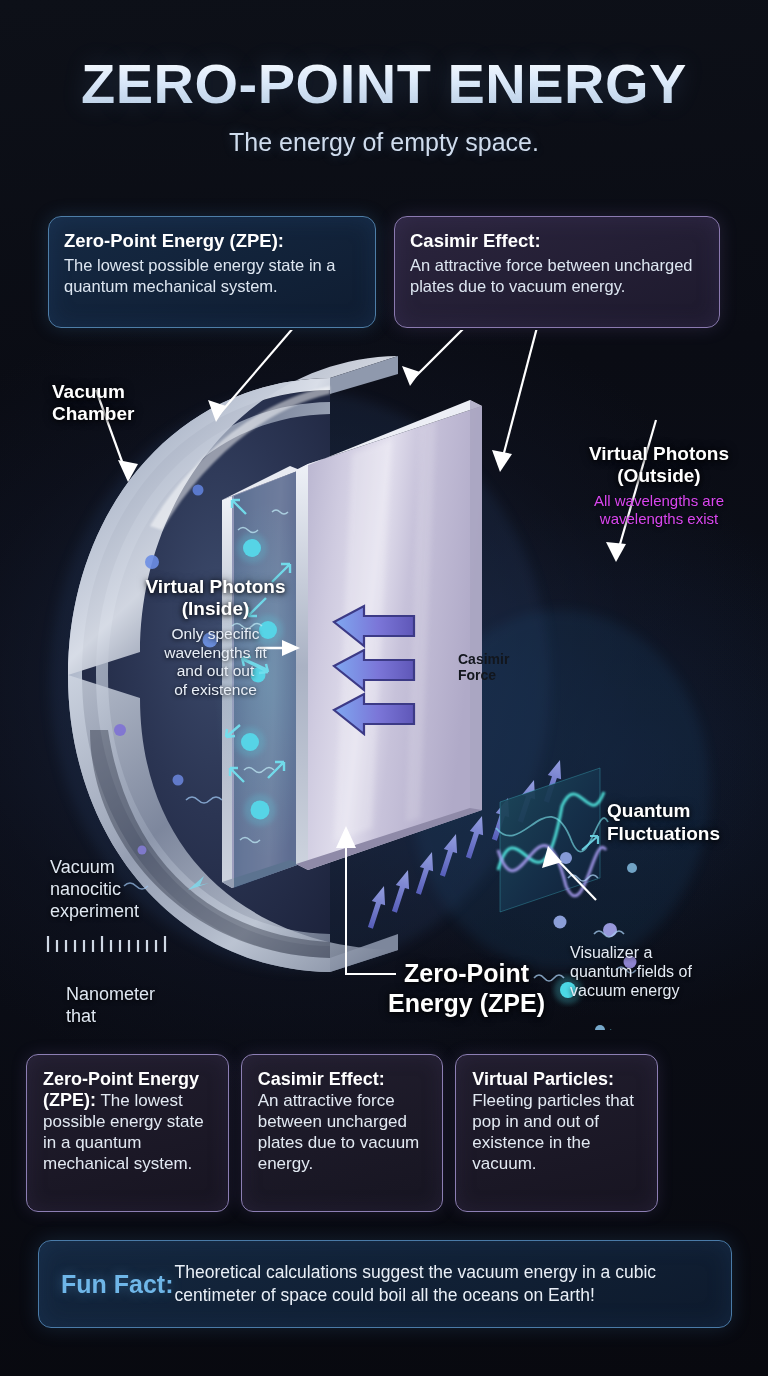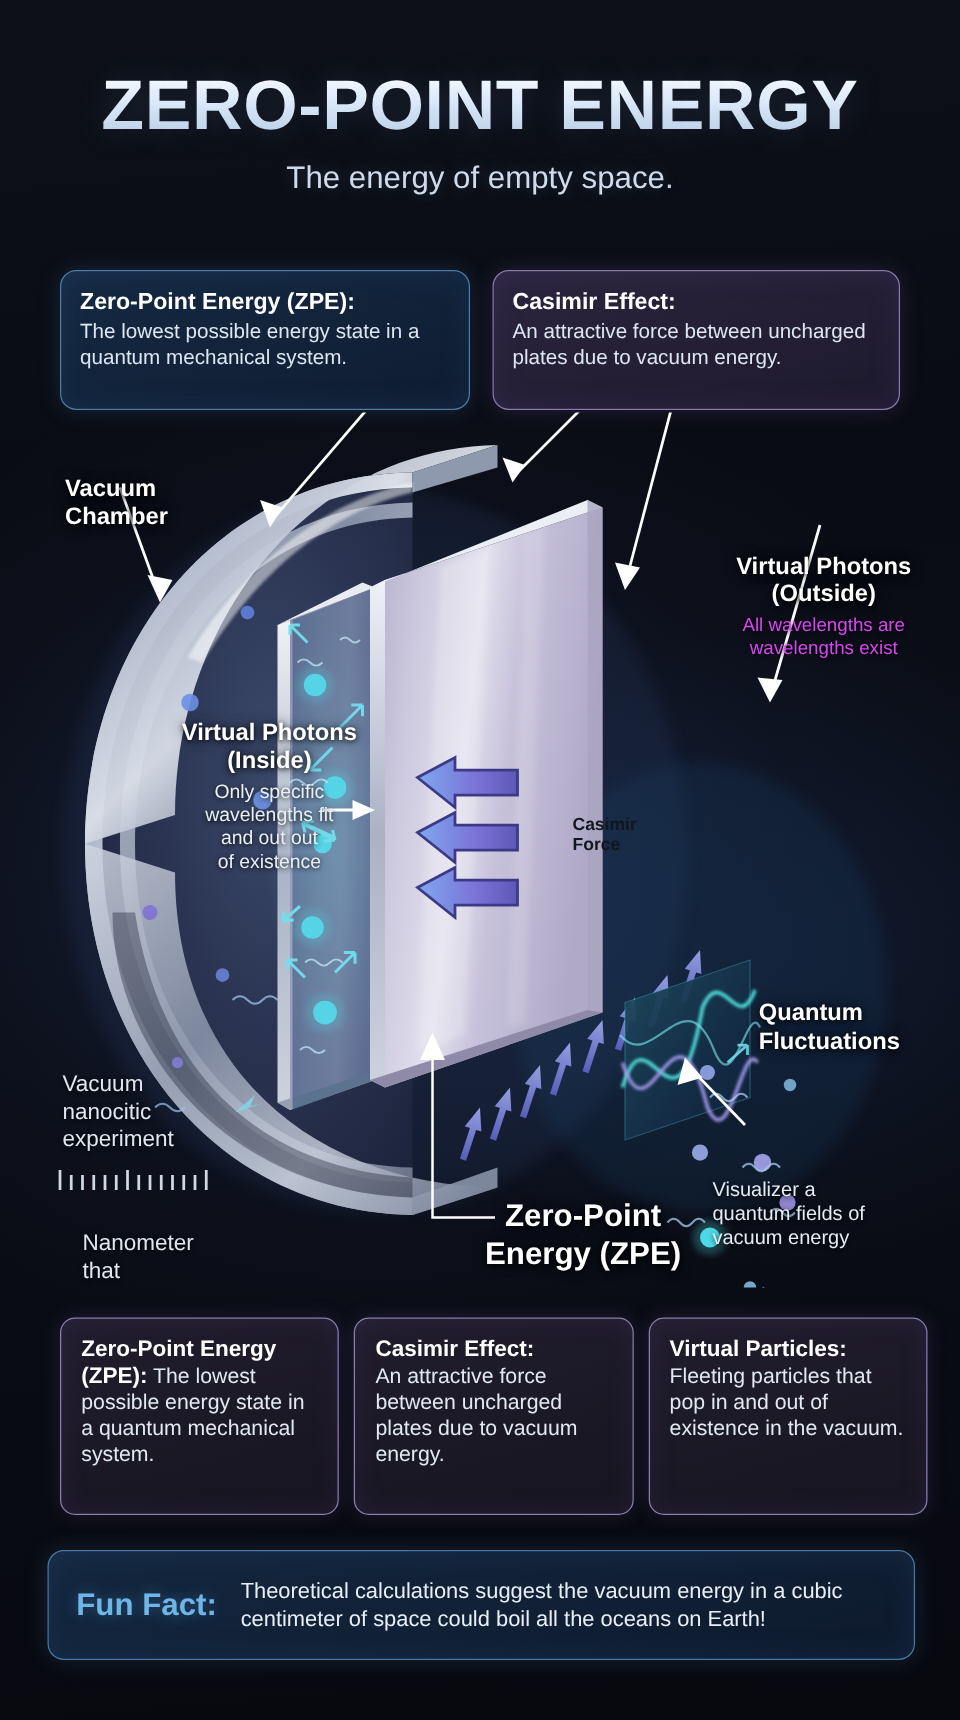--- a/index.html
+++ b/index.html
@@ -66,38 +66,38 @@
   #lb-quantum-fluct { left:607px; top:800px; font-size:19px; line-height:1.2; }
   #lb-visualizer { left:570px; top:943px; font-size:16px; line-height:1.24; }
   #lb-zpe-callout { left:388px; top:959px; font-size:25px; line-height:1.18;text-align:center; }
   #lb-nano { left:50px; top:857px; }
   #lb-nano .s { font-size:18px; line-height:1.22; color:#dfe7f1; }
   #lb-nano .s2 { font-size:18px; line-height:1.22; color:#dfe7f1; margin-top:7px; display:block;
                  text-shadow:0 1px 4px rgba(0,0,0,0.85); }
   .ruler { position:absolute; left:44px; top:934px; width:128px; height:20px; }
 
   
-  .cards { position:absolute; left:48px; top:1054px; width:694px;
+  .cards { position:absolute; left:26px; top:1054px; width:632px;
            display:flex; gap:12px; }
   .card { flex:1; border-radius:12px; padding:14px 15px 15px 16px;
           background:linear-gradient(165deg, rgba(34,30,47,0.95) 0%, rgba(24,21,34,0.95) 100%);
           border:1.5px solid #8d7fb4;
           box-shadow:0 0 16px rgba(120,98,175,0.18), inset 0 0 20px rgba(70,58,105,0.25);
           min-height:158px; }
   .card .ct { font-size:18px; font-weight:bold; color:#ffffff; }
   .card .cb { font-size:17px; color:#e2e9f2; line-height:1.24; }
 
   
   .funfact { position:absolute; left:38px; top:1240px; width:694px; height:88px;
              border-radius:13px; display:flex; align-items:center; padding:0 22px;
              background:linear-gradient(160deg, rgba(21,41,66,0.95) 0%, rgba(14,27,46,0.95) 100%);
              border:1.6px solid #4a7ba8;
              box-shadow:0 0 20px rgba(70,130,190,0.20), inset 0 0 24px rgba(40,80,130,0.22); }
   .funfact .ff-label { font-size:25px; font-weight:bold; color:#6fb6e8;
-                       margin-right:19px; white-space:nowrap;
+                       margin-right:1px; white-space:nowrap;
                        text-shadow:0 0 12px rgba(90,170,230,0.4); }
   .funfact .ff-text { font-size:17.5px; color:#e9eff7; line-height:1.32; }
 </style>
 </head>
 <body>
 
 <div class="header">
   <div class="title">ZERO-POINT ENERGY</div>
   <div class="subtitle">The energy of empty space.</div>
 </div>

